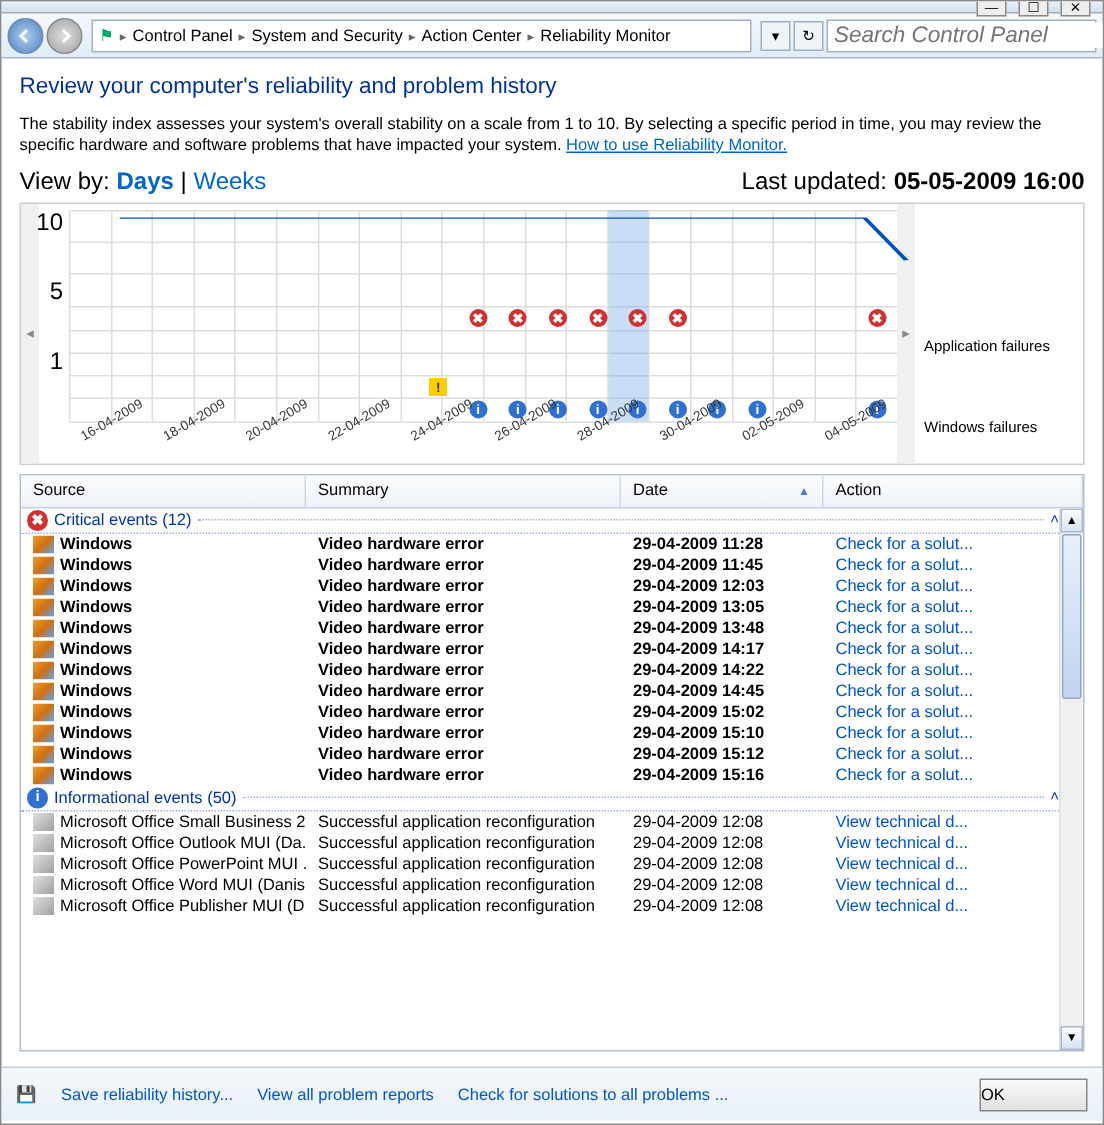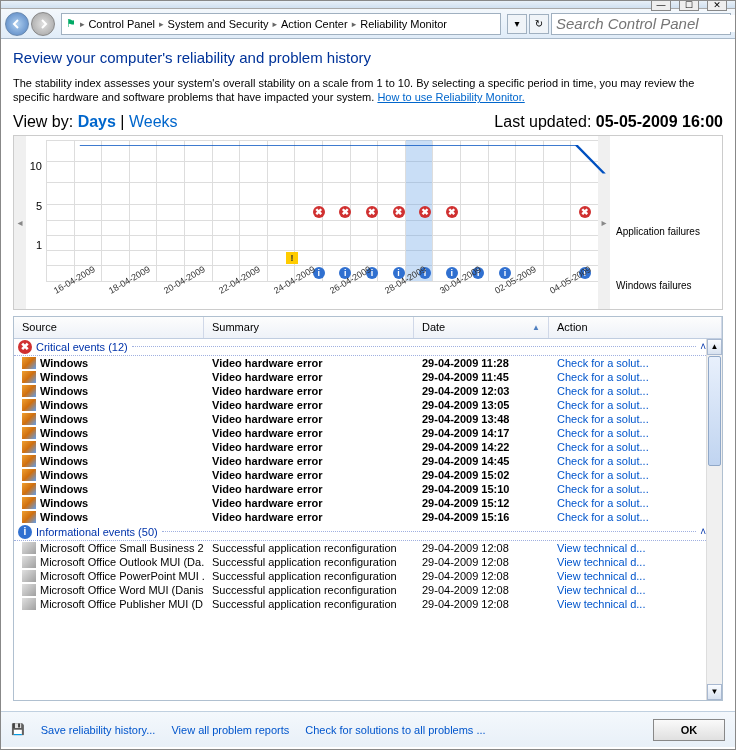--- a/index.html
+++ b/index.html
@@ -26,21 +26,21 @@
 .intro { font-size: 11px; margin-bottom: 8px; line-height: 1.3; }
 .intro a { color: #0066cc; text-decoration: underline; text-align: center; }
 .viewby { font-size: 16px; margin-bottom: 4px; display: flex; justify-content: space-between; }
 .viewby a { color: #0066cc; }
 .viewby .cur { color: #0066cc; font-weight: bold; }
 
 .chartwrap { border: 1px solid #ccc; height: 175px; display: flex; margin-bottom: 6px; background: #fff; }
 .navarrow { width: 12px; background: #f0f0f0; display: flex; align-items: center; justify-content: center; color: #888; cursor: pointer; font-size: 10px; }
 .chart { flex: 1; position: relative; }
 .chartgrid { position: absolute; left: 20px; right: 0; top: 4px; bottom: 28px; }
-.ylabels { position: absolute; left: 0; top: 4px; bottom: 28px; width: 18px; font-size: 11px; margin-top: 20px; }
+.ylabels { position: absolute; left: 0; top: 4px; bottom: 28px; width: 18px; font-size: 16px; }
 .ylabels div { position: absolute; right: 2px; }
 .gridrow { position: absolute; left: 0; right: 0; border-top: 1px solid #ddd; }
 .gridcol { position: absolute; top: 0; bottom: 0; border-left: 1px solid #ddd; }
 .gridcol.sel { background: rgba(100,160,230,0.35); }
 .xlabels { position: absolute; left: 20px; right: 0; bottom: 0; height: 26px; font-size: 9px; }
 .xlabel { position: absolute; transform: rotate(-30deg); transform-origin: left top; white-space: nowrap; top: 4px; color: #333; }
 .reliline { position: absolute; left: 20px; right: 0; top: 4px; height: 66px; pointer-events: none; }
 .icon-row { position: absolute; left: 20px; right: 0; height: 14px; }
 .cell-icon { position: absolute; width: 12px; height: 12px; border-radius: 50%; display: flex; align-items: center; justify-content: center; font-size: 9px; font-weight: bold; color: #fff; }
 .err { background: #d03030; }
@@ -66,21 +66,21 @@
 .srcicon { width: 14px; height: 12px; background: linear-gradient(135deg,#f0a030,#d07010,#60a0f0); flex-shrink: 0; }
 .srcicon.ms { background: linear-gradient(135deg,#e0e0e0,#a0a0a0); }
 .datarow b { font-weight: bold; }
 .link { color: #0055cc; cursor: pointer; }
 .scrolltrack { position: absolute; right: 0; top: 0; bottom: 0; width: 16px; background: #f0f0f0; border-left: 1px solid #ddd; }
 .scrollbtn { height: 16px; background: linear-gradient(#fafcff,#d8e2f0); border: 1px solid #a8b8d0; text-align: center; font-size: 8px; line-height: 14px; cursor: pointer; }
 .scrollthumb { position: absolute; left: 1px; right: 1px; background: linear-gradient(#e8f0fc,#c0d4f0); border: 1px solid #90a8c8; border-radius: 2px; cursor: pointer; }
 
 .footer { height: 36px; border-top: 1px solid #c0d0e0; background: linear-gradient(#f4f8fc,#e8f0f8); display: flex; align-items: center; padding: 0 10px; gap: 16px; font-size: 11px; }
 .footer a { color: #0055cc; cursor: pointer; }
-.footer .ok { margin-left: auto; width: 72px; height: 22px; border: 1px solid #888; background: linear-gradient(#fafafa,#e0e0e0); cursor: pointer; text-align: center; line-height: 20px; font-weight: bold; }
+.footer .ok { margin-left: auto; width: 72px; height: 22px; border: 1px solid #888; background: linear-gradient(#fafafa,#e0e0e0); cursor: pointer; line-height: 20px; }
 .saveicon { color: #2060c0; }
 </style>
 </head>
 <body>
 
 <div class="titlebar">
   <div class="winbtns">
     <div class="winbtn">—</div>
     <div class="winbtn">☐</div>
     <div class="winbtn">✕</div>

